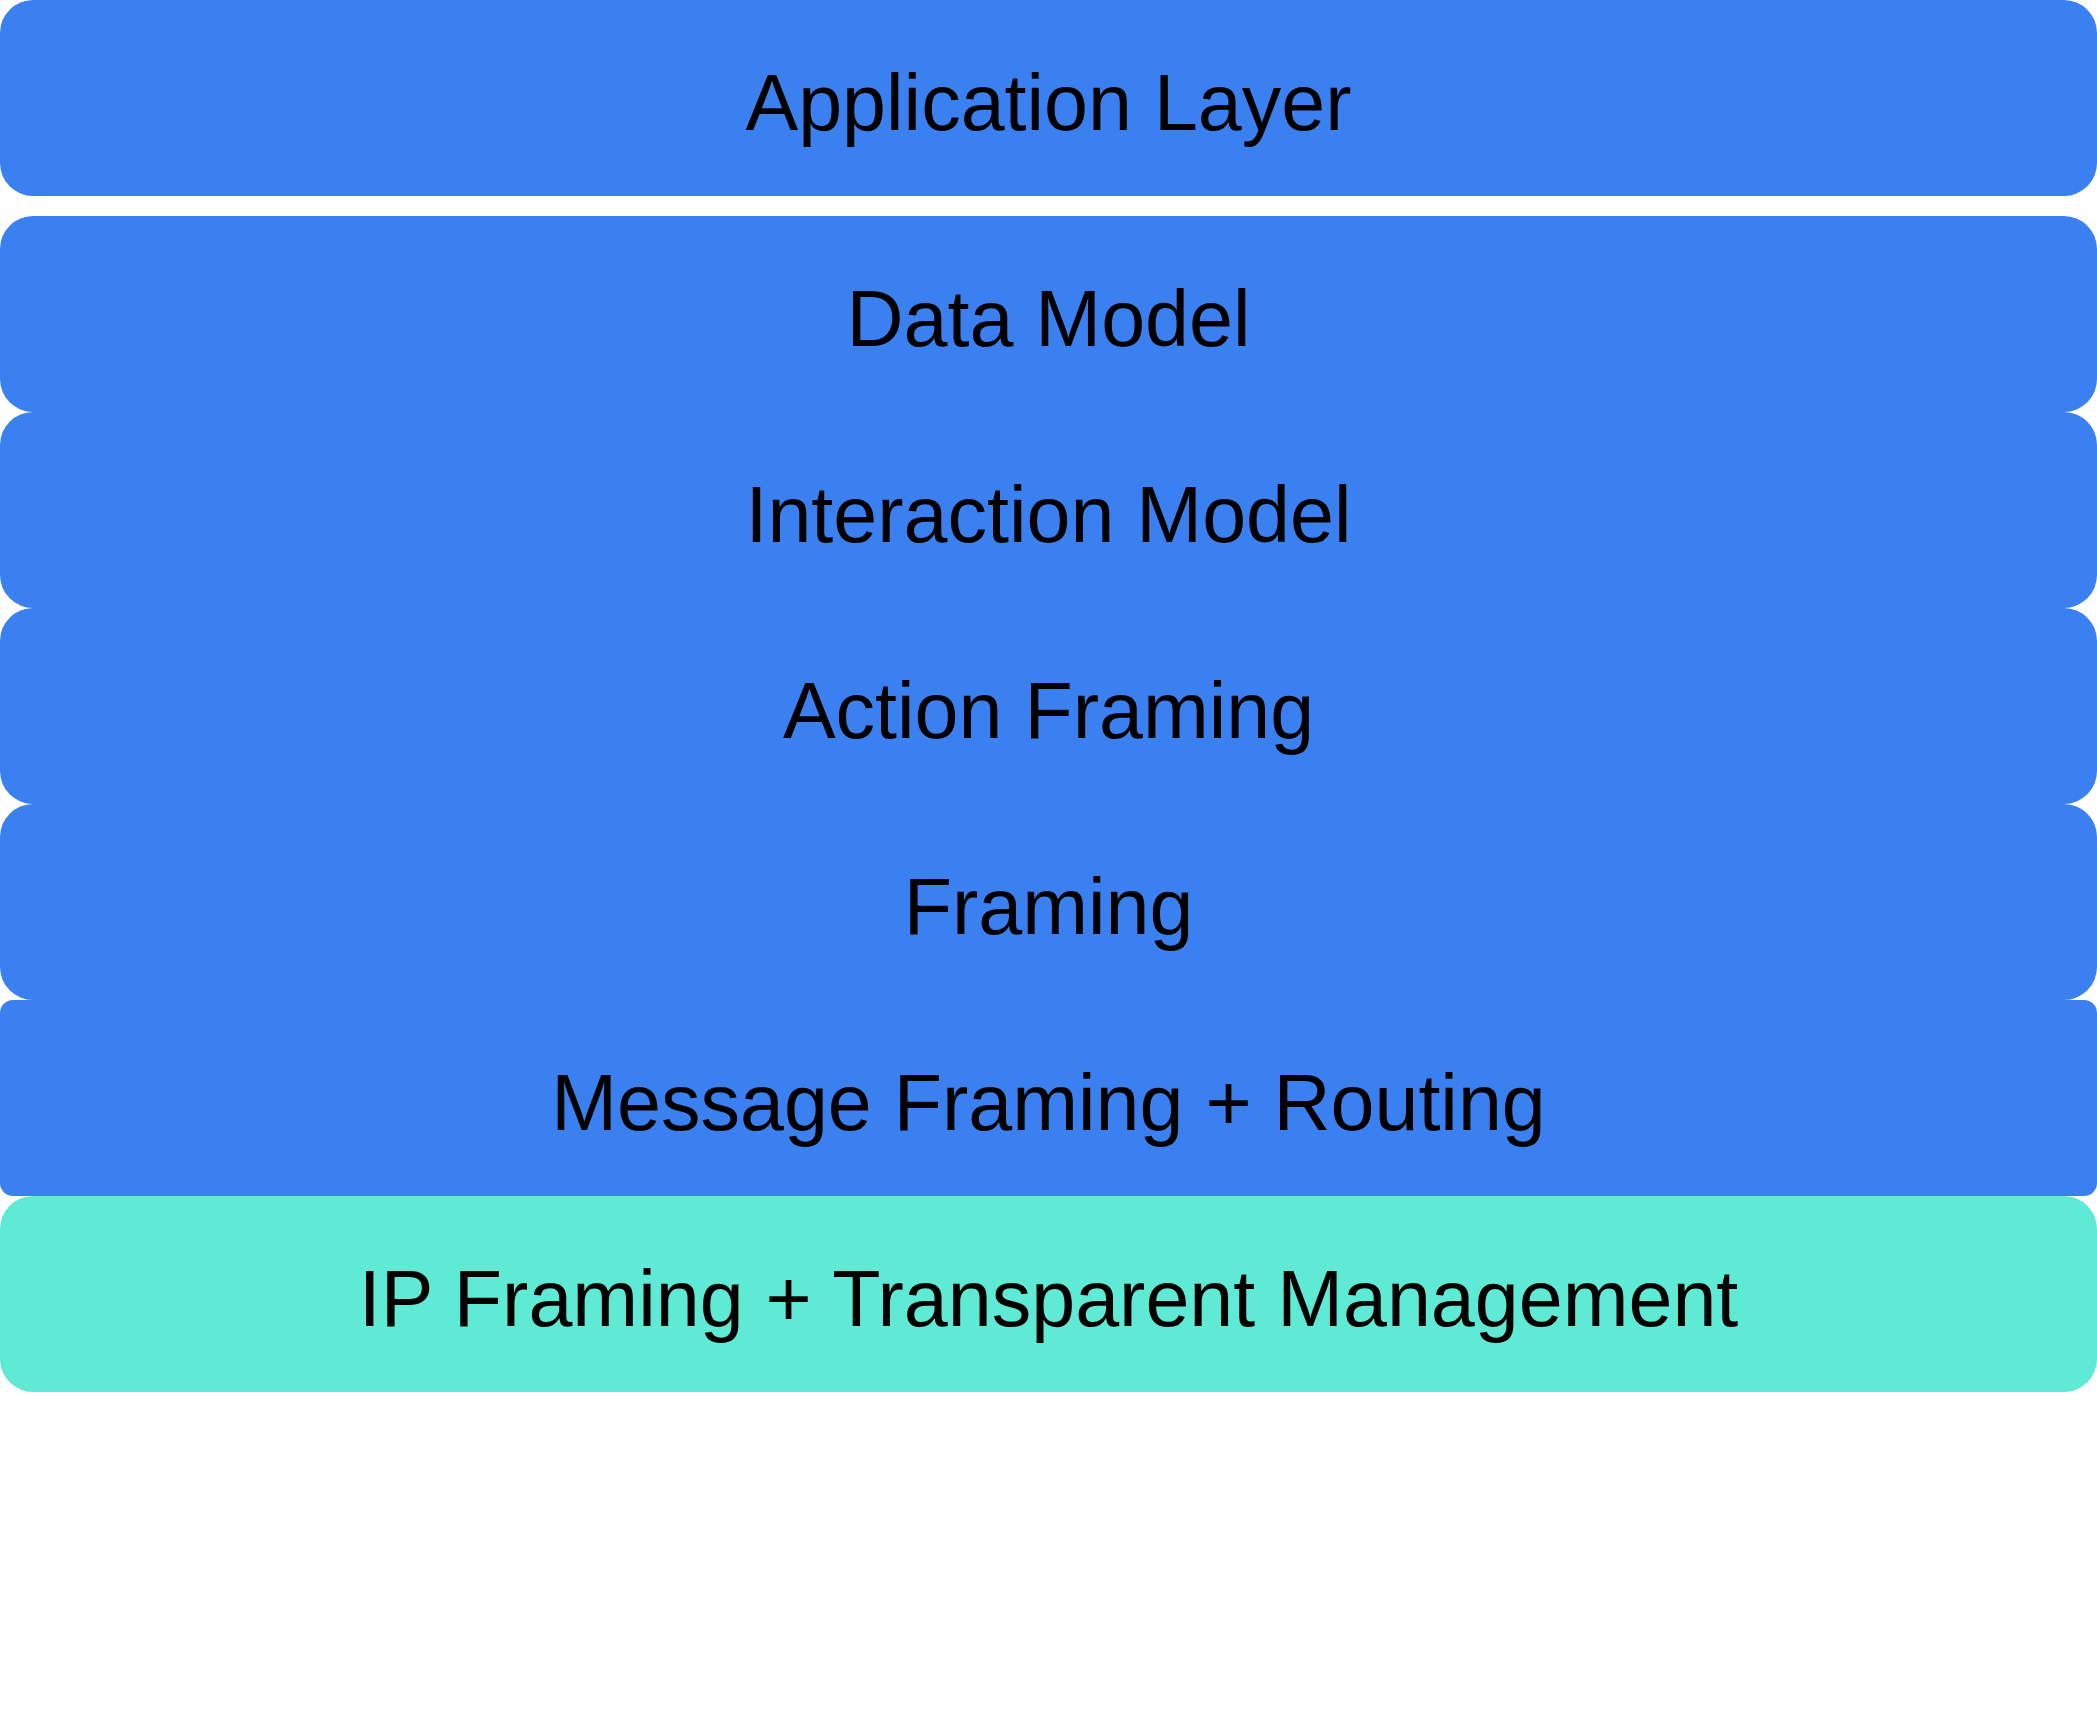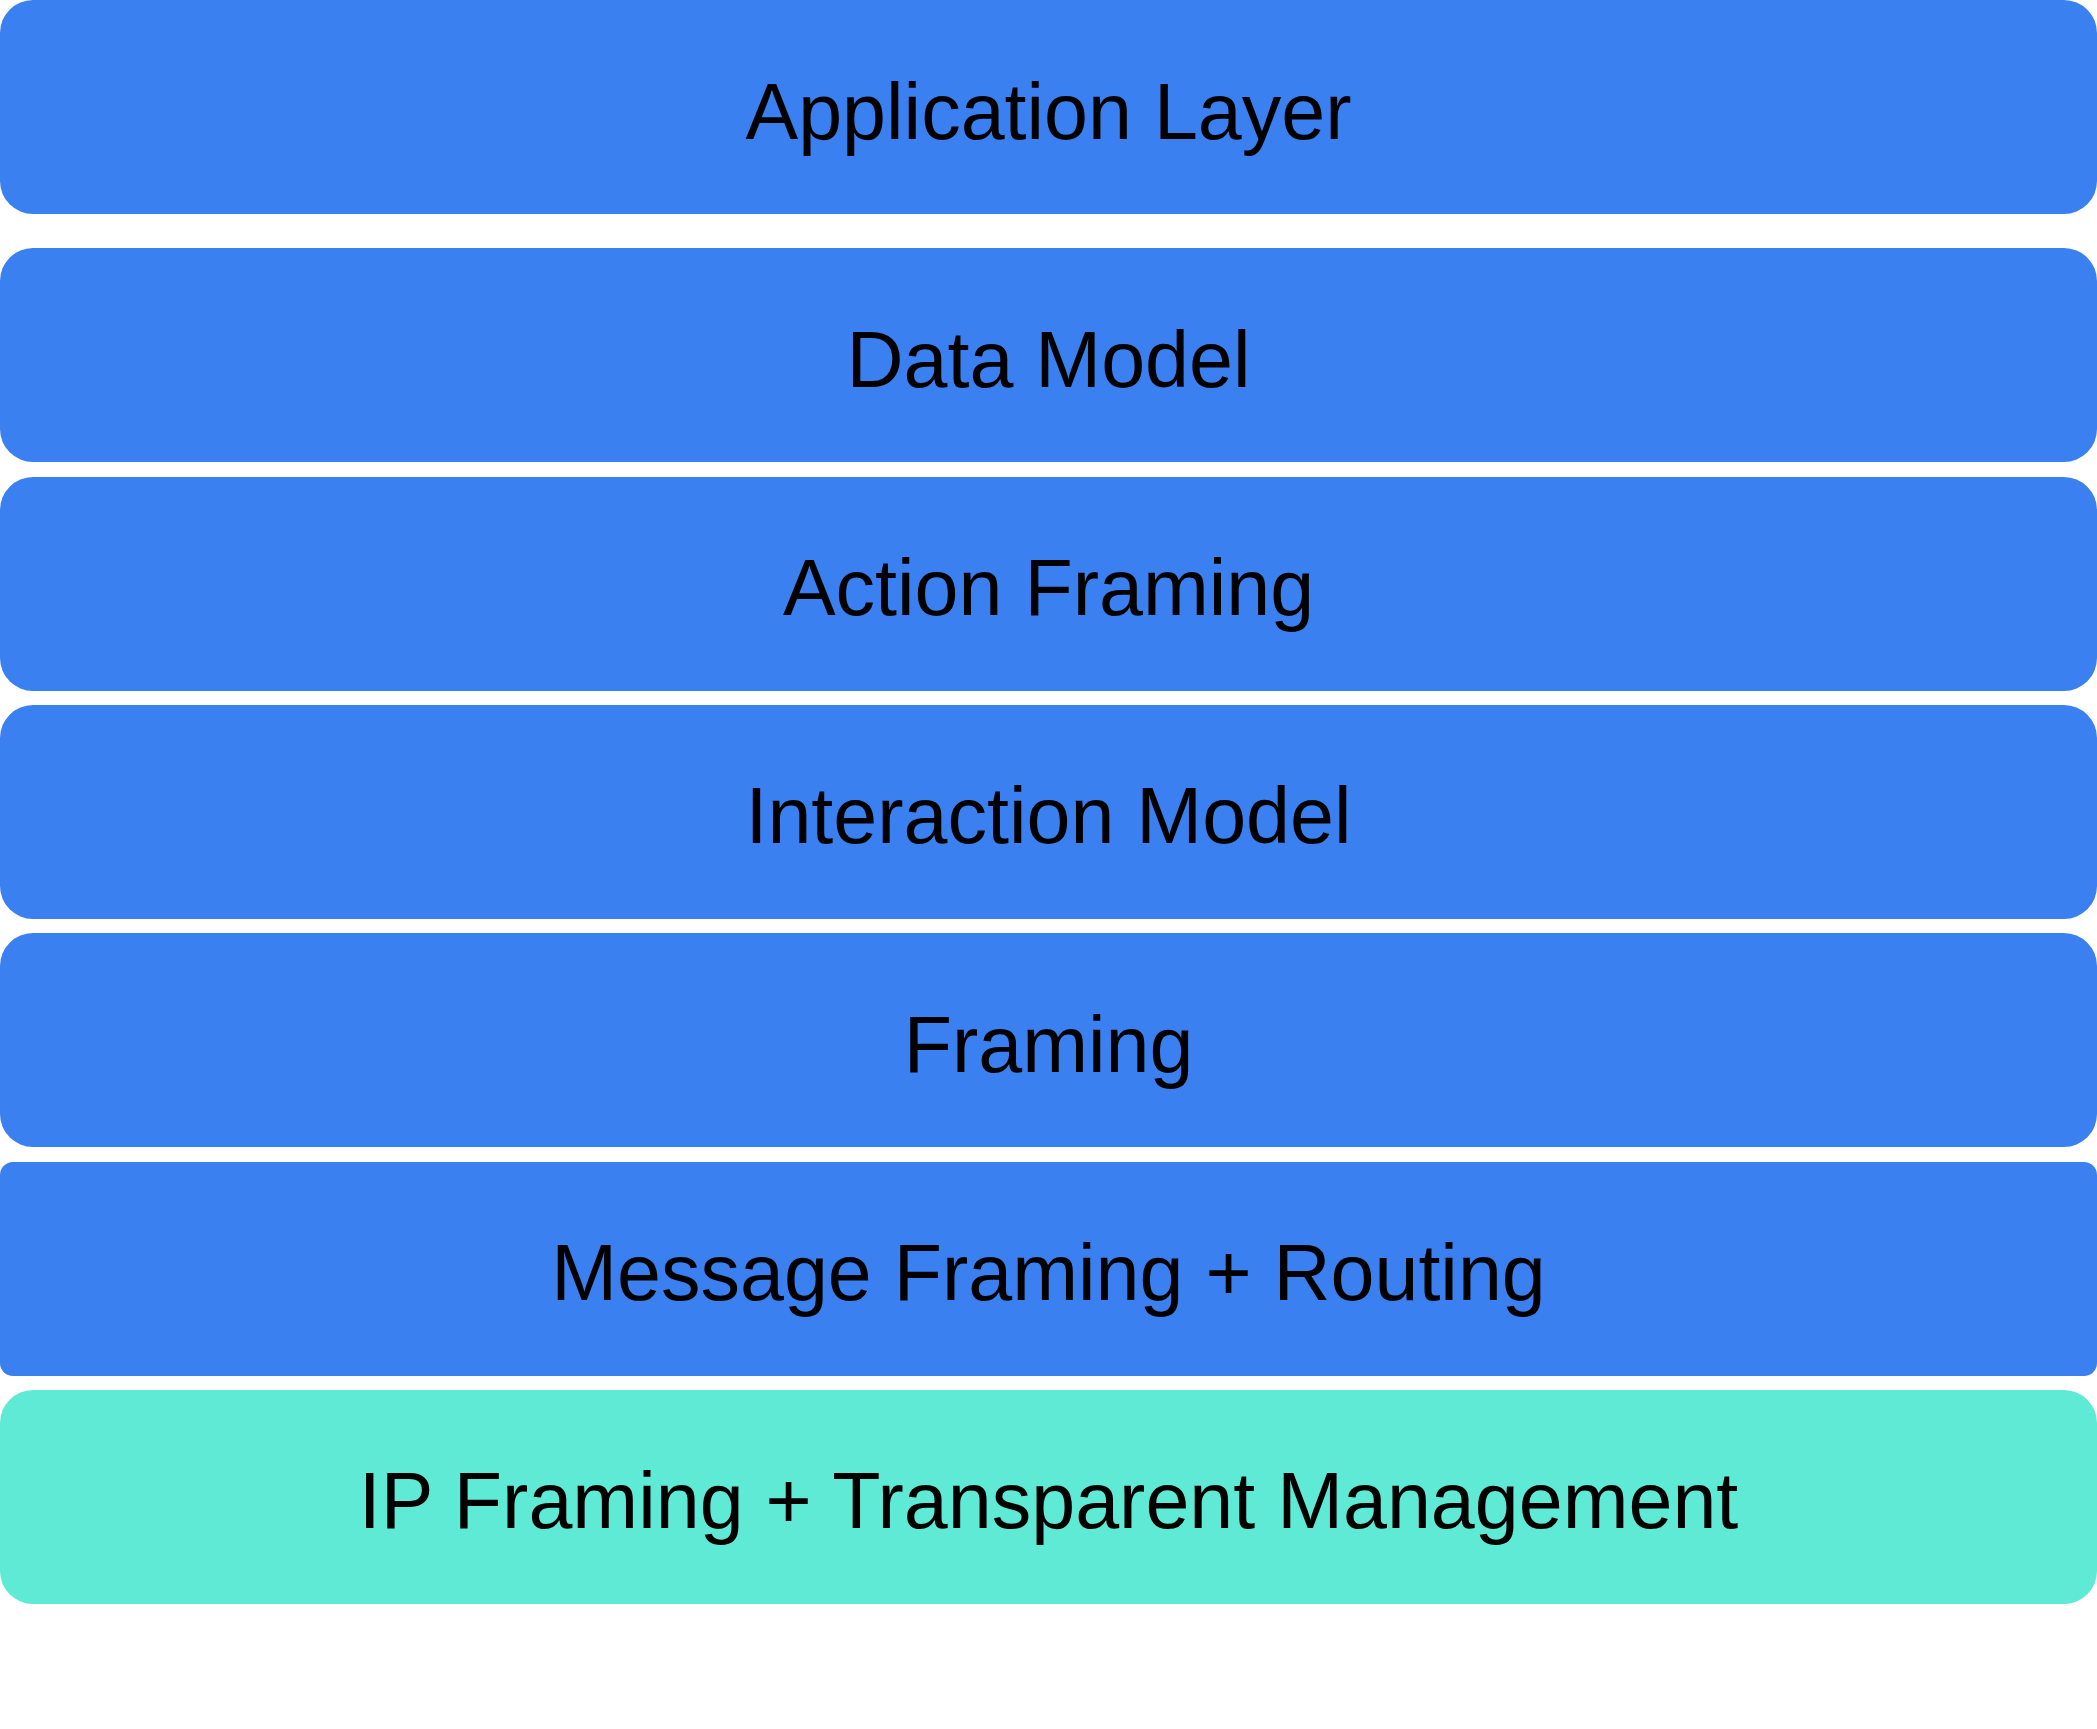--- a/index.html
+++ b/index.html
@@ -3,21 +3,21 @@
 <meta charset="utf-8">
 <style>
   html, body {
     margin: 0;
     padding: 0;
     background: #ffffff;
   }
   .stack {
     position: relative;
     width: 2097px;
-    height: 1604px;
+    height: 1392px;
     display: flex;
     flex-direction: column;
     justify-content: space-between;
     font-family: "Liberation Sans", "DejaVu Sans", sans-serif;
     overflow: hidden;
   }
   .layer {
     height: 214px;
     width: 100%;
     border-radius: 33px;
@@ -40,24 +40,24 @@
 <body style="background: rgb(255, 255, 255);">
 
 <div class="stack">
   <div class="layer" style="background: rgb(59, 128, 240);">
     <span class="layer-label" style="color: rgb(0, 0, 0);">Application Layer</span>
   </div>
   <div class="layer" style="background: rgb(59, 128, 240); margin-top: 20px;">
     <span class="layer-label" style="color: rgb(0, 0, 0);">Data Model</span>
   </div>
   <div class="layer" style="background: rgb(59, 128, 240);">
-    <span class="layer-label" style="color: rgb(0, 0, 0);">Action Framing</span>
+    <span class="layer-label" style="color: rgb(0, 0, 0);">Interaction Model</span>
   </div>
   <div class="layer" style="background: rgb(59, 128, 240);">
-    <span class="layer-label" style="color: rgb(0, 0, 0);">Interaction Model</span>
+    <span class="layer-label" style="color: rgb(0, 0, 0);">Action Framing</span>
   </div>
   <div class="layer" style="background: rgb(59, 128, 240);">
     <span class="layer-label" style="color: rgb(0, 0, 0);">Framing</span>
   </div>
   <div class="layer" style="background: rgb(59, 128, 240); border-radius: 13px;">
     <span class="layer-label" style="color: rgb(0, 0, 0);">Message Framing + Routing</span>
   </div>
   <div class="layer" style="background: #5eead4;">
     <span class="layer-label" style="color: rgb(0, 0, 0);">IP Framing + Transparent Management</span>
   </div>

